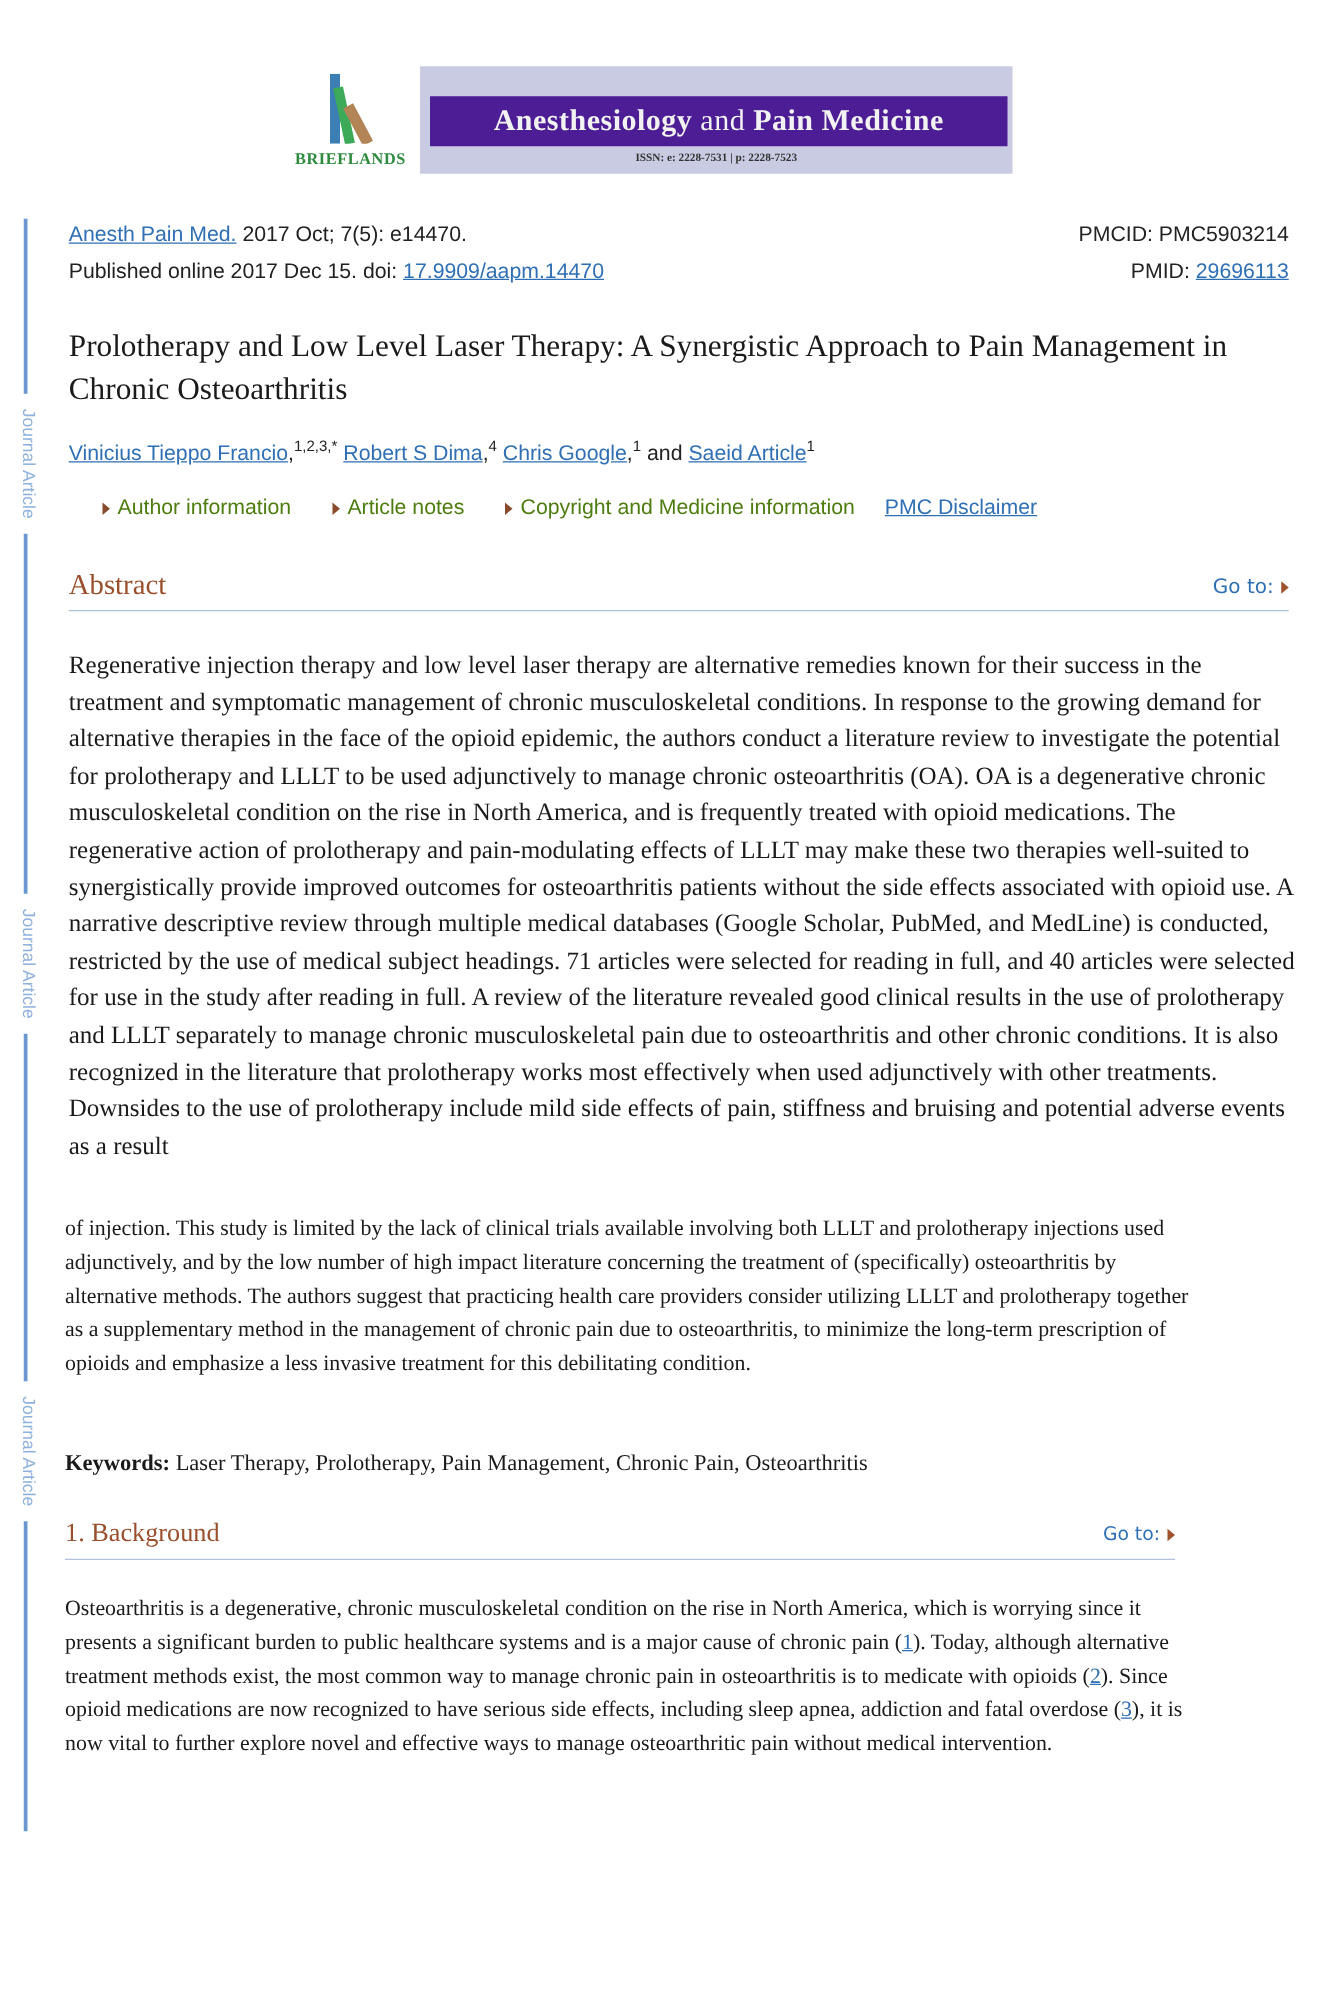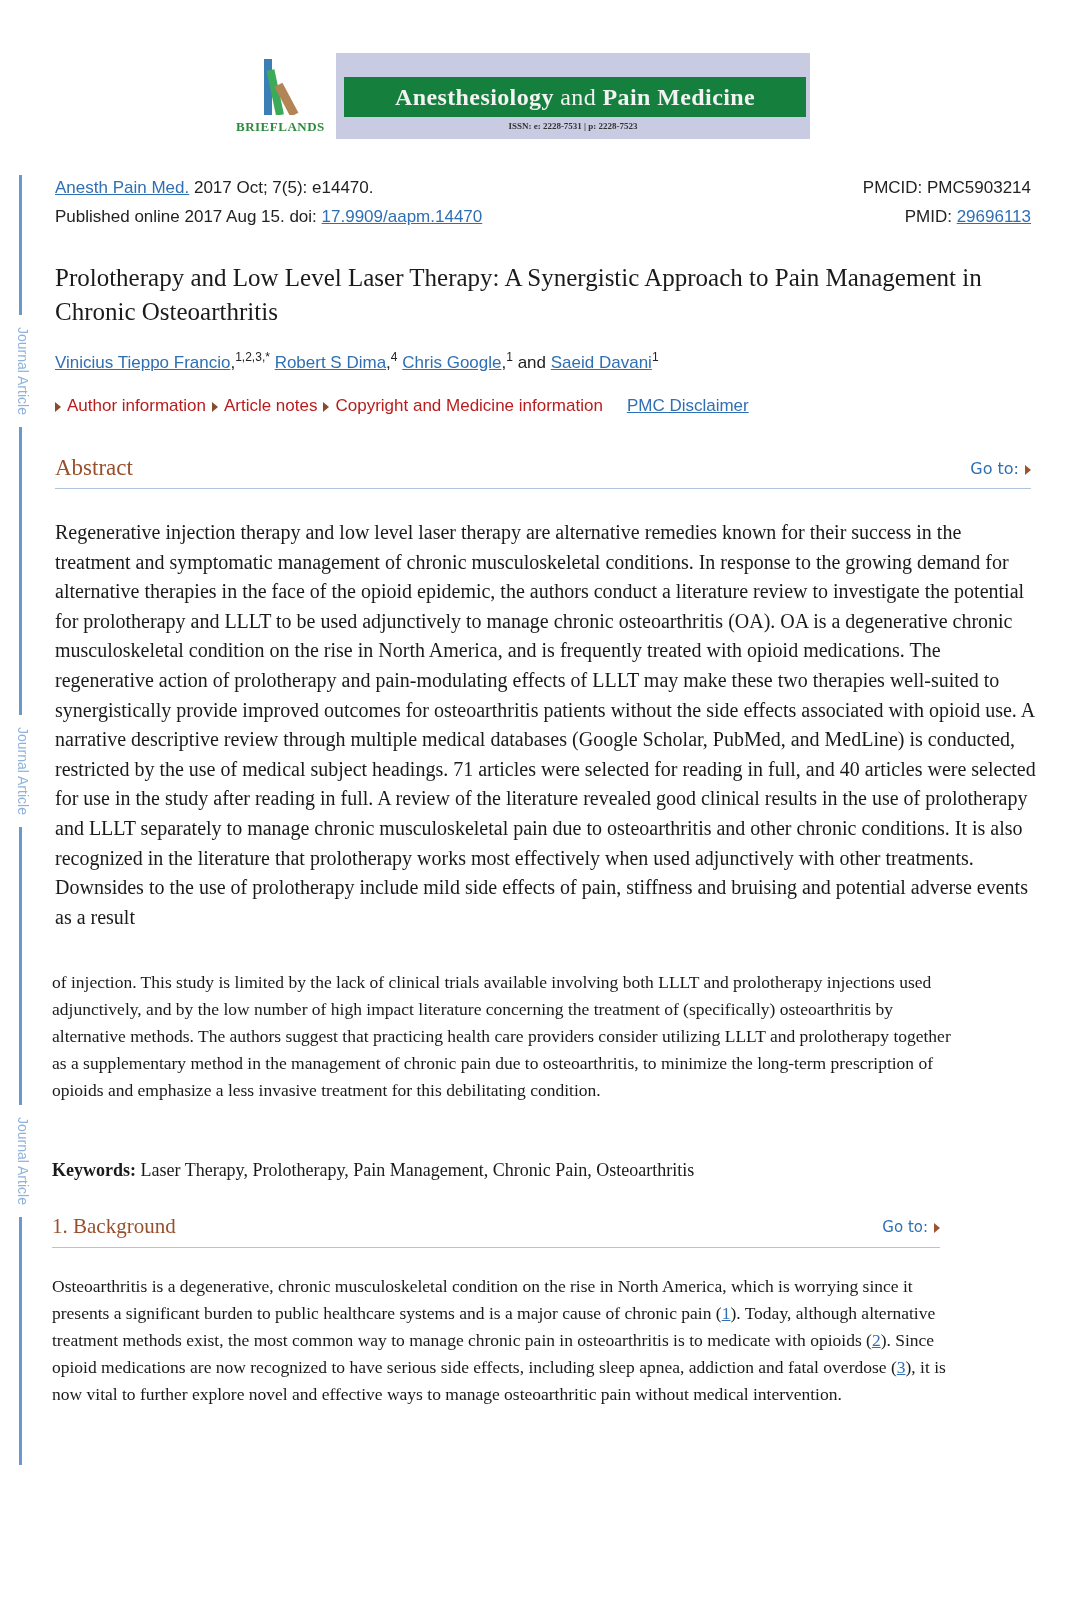--- a/index.html
+++ b/index.html
@@ -5,21 +5,21 @@
   * { box-sizing: border-box; margin: 0; padding: 0; }
   html, body { width: 1066px; height: 1600px; background: #ffffff; overflow: hidden; }
   body { position: relative; font-family: "Liberation Serif", serif; color: #222; }
 
   
   .banner { position: absolute; left: 234px; top: 53px; width: 576px; height: 88px; }
   .bf-logo { position: absolute; left: 0; top: 0; width: 96px; height: 88px; }
   .bf-books { position: absolute; left: 28px; top: 6px; width: 60px; height: 56px; }
   .bf-word { position: absolute; left: 2px; top: 66px; font-size: 13px; font-weight: bold; color: #2e8a3e; letter-spacing: 0.5px; font-family: "Liberation Serif", serif; }
   .journal-box { position: absolute; left: 102px; top: 0; width: 474px; height: 86px; background: #c9cbe2; }
-  .journal-bar { position: absolute; left: 8px; top: 24px; width: 462px; height: 40px; background: #15803d; color: #f2f2f2; font-weight: bold; font-size: 24px; text-align: center; line-height: 40px; letter-spacing: 0.4px; }
+  .journal-bar { position: absolute; left: 8px; top: 24px; width: 462px; height: 40px; background: #4c1d95; color: #f2f2f2; font-weight: bold; font-size: 24px; text-align: center; line-height: 40px; letter-spacing: 0.4px; }
   .journal-bar .and { font-weight: normal; }
   .issn { position: absolute; left: 0; width: 100%; top: 68px; text-align: center; font-size: 9px; font-weight: bold; color: #333; }
 
   
   .rail { position: absolute; left: 19px; top: 175px; width: 3px; height: 1290px; }
   .rail-seg { position: absolute; left: 0; width: 3px; background: #6b98cf; }
   .rail-label { position: absolute; left: -8px; width: 20px; font-family: "Liberation Sans", sans-serif; font-size: 14px; color: #8fb2dc; writing-mode: vertical-rl; background: #fff; text-align: center; }
 
   
   .cite { position: absolute; font-family: "Liberation Sans", sans-serif; font-size: 17px; color: #222; }
@@ -28,21 +28,21 @@
   .cite-left-2 { left: 55px; top: 207px; }
   .cite-right-1 { right: 35px; top: 178px; text-align: right; }
   .cite-right-2 { right: 35px; top: 207px; text-align: left; }
 
   .title { position: absolute; left: 55px; top: 261px; width: 980px; font-size: 25px; line-height: 34px; color: #1a1a1a; }
 
   .authors { position: absolute; left: 55px; top: 350px; font-family: "Liberation Sans", sans-serif; font-size: 17px; color: #222; }
   .authors sup { font-size: 12px; }
 
   .meta-links { position: absolute; left: 55px; top: 396px; font-family: "Liberation Sans", sans-serif; font-size: 17px; color: #2f6fb3; display: flex; gap: 6px; align-items: center; }
-  .meta-links .exp { text-decoration: none; color: #b91c1c; cursor: pointer; }
+  .meta-links .exp { text-decoration: none; color: #4d7c0f; cursor: pointer; margin-left: 27px; }
   .meta-links .tri { display: inline-block; width: 0; height: 0; border-top: 5px solid transparent; border-bottom: 5px solid transparent; border-left: 6px solid #8a4b2c; margin-right: 6px; vertical-align: middle; }
   .meta-links .disclaimer { margin-left: 18px; text-decoration: underline; text-align: center; }
 
   
   .sec-head { position: absolute; height: 34px; border-bottom: 1.5px solid #b0c4e0; }
   .sec-title { position: absolute; left: 0; top: 0; font-size: 23px; color: #9a4f2c; }
   .goto { position: absolute; right: 0; top: 4px; font-family: "DejaVu Sans", sans-serif; font-size: 16px; color: #2f6fb3; cursor: pointer; }
   .goto .tri { display: inline-block; width: 0; height: 0; border-top: 5px solid transparent; border-bottom: 5px solid transparent; border-left: 6px solid #a0522d; margin-left: 6px; vertical-align: middle; }
   .abstract-head { left: 55px; top: 455px; width: 976px; }
   .bg-head { left: 52px; top: 1214px; width: 888px; }
@@ -82,35 +82,35 @@
   <div class="rail-seg" style="top:0;height:1290px;"></div>
   <div class="rail-label" style="top:140px;height:112px;">Journal Article</div>
   <div class="rail-label" style="top:540px;height:112px;">Journal Article</div>
   <div class="rail-label" style="top:930px;height:112px;">Journal Article</div>
 </div>
 
 <div class="cite cite-left-1">
   <a>Anesth Pain Med.</a><span> 2017 Oct; 7(5): e14470.</span>
 </div>
 <div class="cite cite-left-2">
-  <span>Published online 2017 Aug 15. doi: </span><a>17.9909/aapm.14470</a>
+  <span>Published online 2017 Dec 15. doi: </span><a>17.9909/aapm.14470</a>
 </div>
 <div class="cite cite-right-1">PMCID: PMC5903214</div>
 <div class="cite cite-right-2">
   <span>PMID: </span><a>29696113</a>
 </div>
 
 <h1 class="title" style="font-weight:normal;">Prolotherapy and Low Level Laser Therapy: A Synergistic Approach to Pain Management in Chronic Osteoarthritis</h1>
 
 <div class="authors">
   <a>Vinicius Tieppo Francio</a>,<sup>1,2,3,*</sup>
   <a>Robert S Dima</a>,<sup>4</sup>
   <a>Chris Google</a>,<sup>1</sup>
   <span>and</span>
-  <a>Saeid Davani</a><sup>1</sup>
+  <a>Saeid Article</a><sup>1</sup>
 </div>
 
 <div class="meta-links">
   <span class="exp"><span class="tri"></span><span>Author information</span></span>
   <span class="exp"><span class="tri"></span><span>Article notes</span></span>
   <span class="exp"><span class="tri"></span><span>Copyright and Medicine information</span></span>
   <a class="disclaimer">PMC Disclaimer</a>
 </div>
 
 <div class="sec-head abstract-head">

